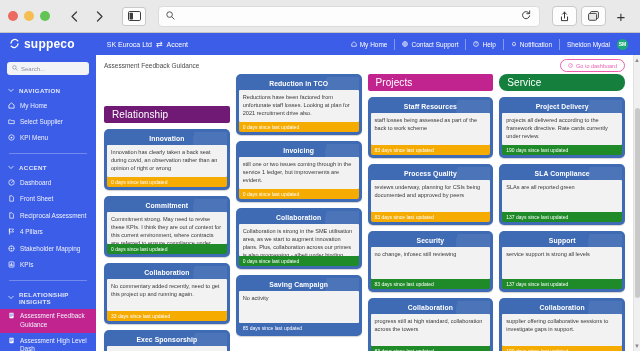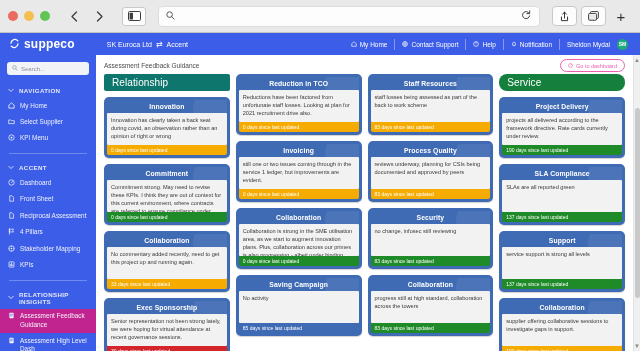--- a/index.html
+++ b/index.html
@@ -387,21 +387,21 @@
           <svg width="5" height="5" viewBox="0 0 8 8">
               <circle cx="4" cy="4" r="3.2" stroke="#ec5fb0" stroke-width=".9" fill="none"></circle>
               <path d="M4 4l1.8-1.6" stroke="#ec5fb0" stroke-width=".9" stroke-linecap="round"></path>
             </svg>
         </span>
         <span>Go to dashboard</span>
       </div>
     </div>
     <div class="columns" id="columns">
         <div class="column">
-          <div class="col-head" style="background: #0f766e;">Relationship</div>
+          <div class="col-head" style="background: #701a75; margin-top: 32px;">Relationship</div>
           <div class="card">
             <div class="card-title">Innovation</div>
             <div class="card-body">Innovation has clearly taken a back seat during covid, an observation rather than an opinion of right or wrong</div>
             <div class="card-foot foot-amber">0 days since last updated</div>
           </div>
           <div class="card">
             <div class="card-title">Commitment</div>
             <div class="card-body">Commitment strong. May need to revise these KPIs. I think they are out of context for this current environment, where contracts are referred to ensure compliance under extraordinary circumstances.</div>
             <div class="card-foot foot-green">0 days since last updated</div>
           </div>
@@ -432,20 +432,21 @@
             <div class="card-body">Collaboration is strong in the SME utilisation area, as we start to augment innovation plans. Plus, collaboration across our primes is also progressing - albeit under binding terms. collaboration internally</div>
             <div class="card-foot foot-green">0 days since last updated</div>
           </div>
           <div class="card">
             <div class="card-title">Saving Campaign</div>
             <div class="card-body">No activity</div>
             <div class="card-foot foot-none">85 days since last updated</div>
           </div>
         </div>
         <div class="column">
+          <div class="col-head" style="background: rgb(194, 36, 143);">Projects</div>
           <div class="card">
             <div class="card-title">Staff Resources</div>
             <div class="card-body">staff losses being assessed as part of the back to work scheme</div>
             <div class="card-foot foot-amber">83 days since last updated</div>
           </div>
           <div class="card">
             <div class="card-title">Process Quality</div>
             <div class="card-body">reviews underway, planning for CSIs being documented and approved by peers</div>
             <div class="card-foot foot-amber">83 days since last updated</div>
           </div>

